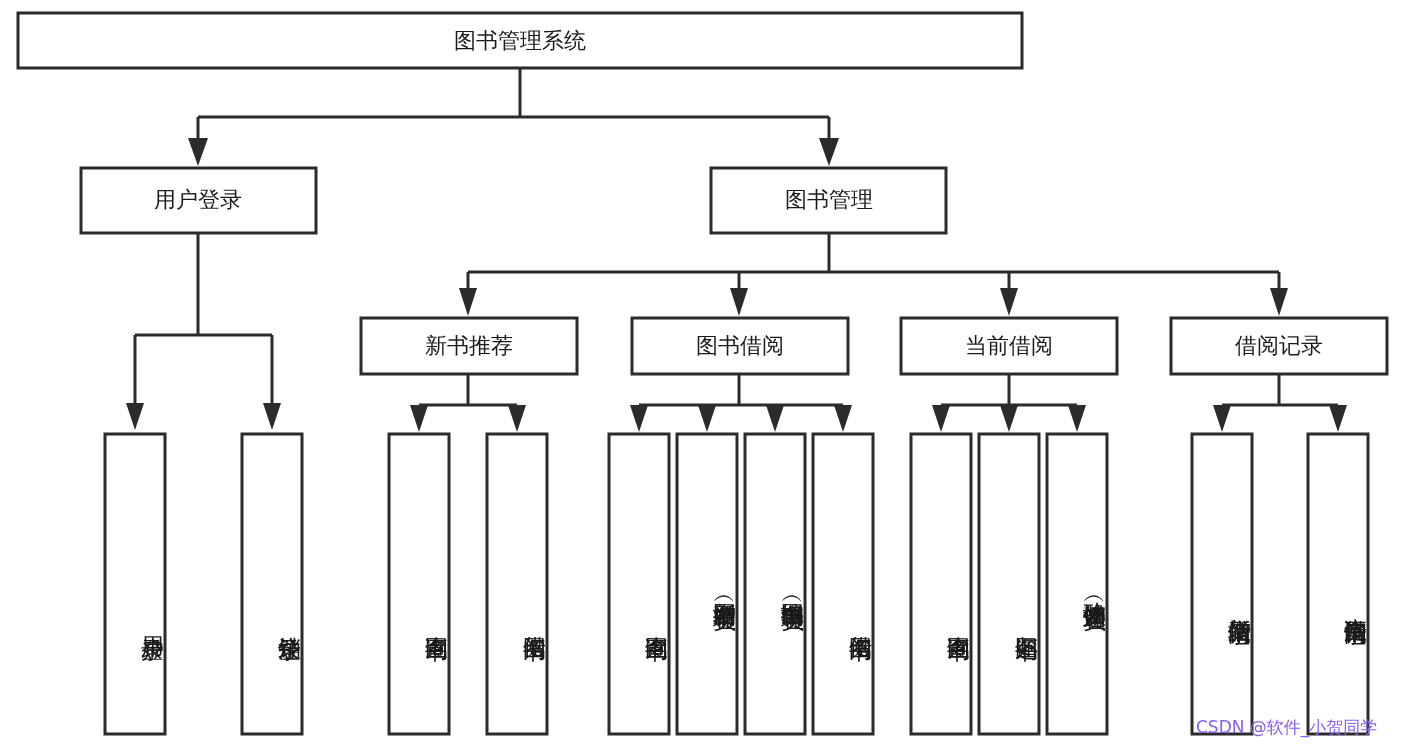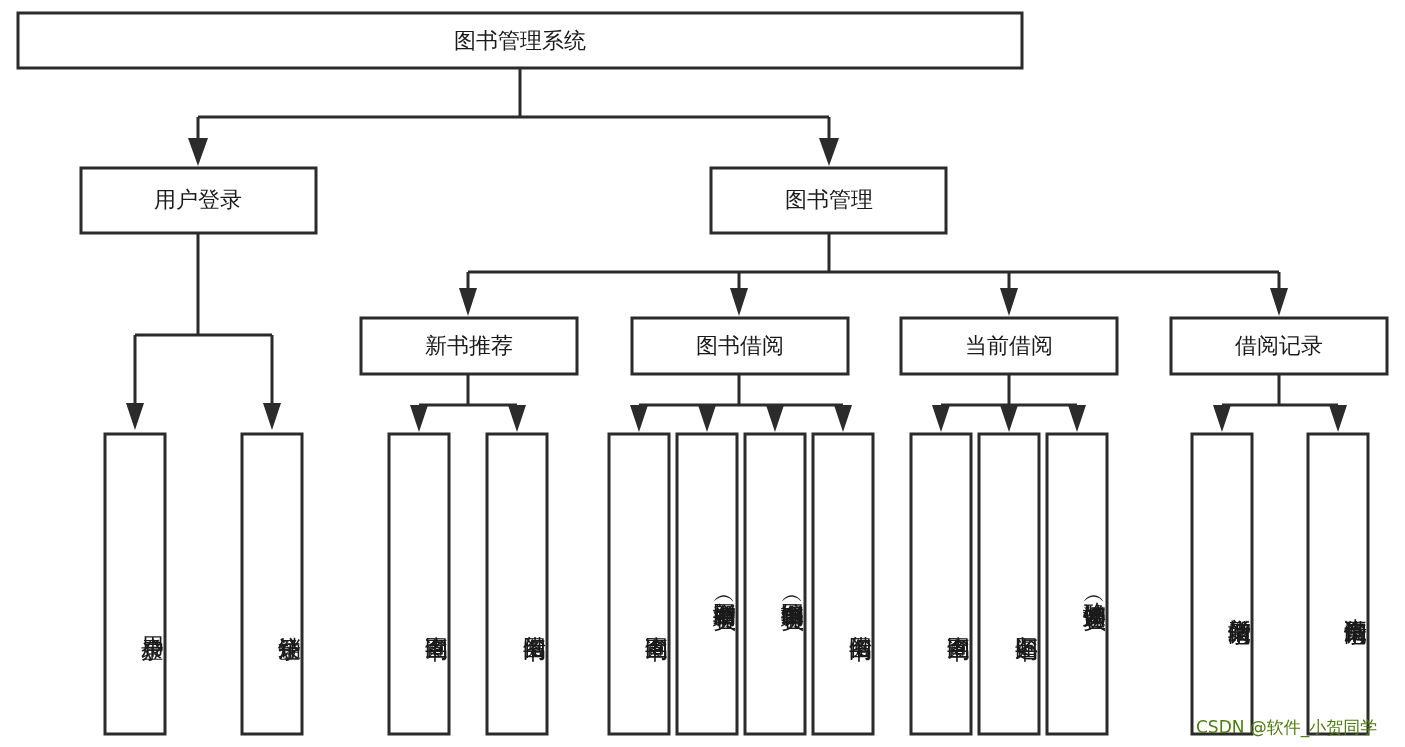--- a/index.html
+++ b/index.html
@@ -62,21 +62,21 @@
     display: flex;
     align-items: flex-start;
     justify-content: center;
     white-space: nowrap;
     pointer-events: none;
   }
   .watermark {
     position: absolute;
     font-family: "DejaVu Sans", "Liberation Sans", sans-serif;
     font-size: 17px;
-    color: #4d7c0f;
+    color: #8b5cf6;
     white-space: nowrap;
   }
 </style>
 </head>
 <body>
 
 <div id="diagram-root">
 
   <svg class="canvas" viewBox="0 0 1405 747">
 

